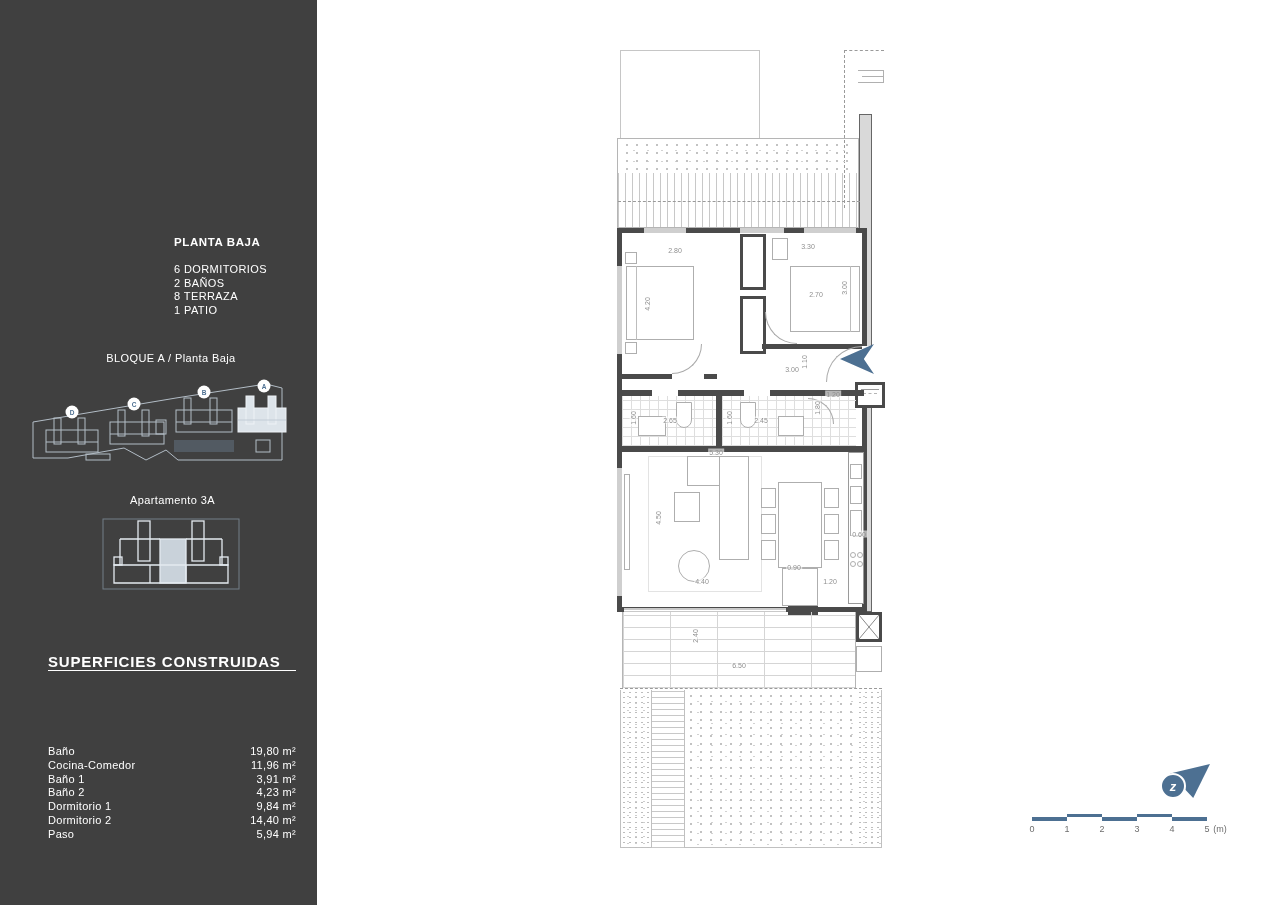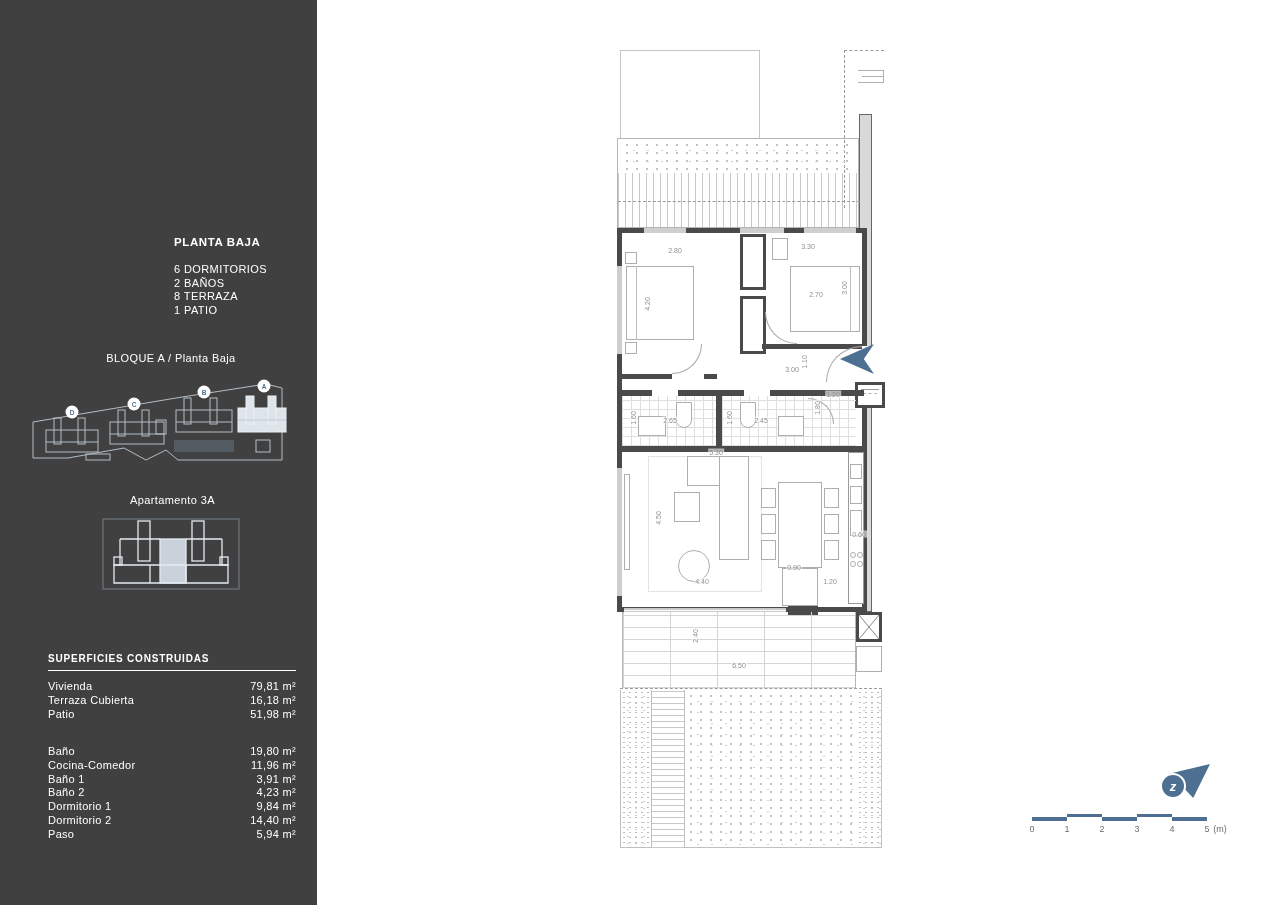--- a/index.html
+++ b/index.html
@@ -6,21 +6,21 @@
   html,body { width:1280px; height:905px; }
   body { font-family:"Liberation Sans", sans-serif; background:#fff; position:relative; overflow:hidden; }
   .abs { position:absolute; }
   
   .sidebar { position:absolute; left:0; top:0; width:317px; height:905px; background:#404040; color:#fff; }
   .sb-title { position:absolute; left:174px; top:236px; font-size:11.5px; font-weight:bold; letter-spacing:0.6px; }
   .sb-features { position:absolute; left:174px; top:263px; font-size:11px; line-height:13.6px; letter-spacing:0.4px; }
   .sb-block-label { position:absolute; left:0; top:352px; width:342px; text-align:center; font-size:11px; letter-spacing:0.4px; }
   .sb-apt-label { position:absolute; left:0; top:494px; width:345px; text-align:center; font-size:11px; letter-spacing:0.4px; }
   .sb-section { position:absolute; left:48px; width:248px; }
-  .sb-heading { font-size:10px; font-weight:bold; letter-spacing:0.8px; border-bottom:1.5px solid #fff; padding-bottom:6px; }
+  .sb-heading { font-size:15px; font-weight:bold; letter-spacing:0.8px; border-bottom:1.5px solid #fff; }
   .srow { display:flex; justify-content:space-between; font-size:11px; line-height:13.8px; letter-spacing:0.3px; }
   
   .plan { position:absolute; left:612px; top:44px; width:282px; height:812px; }
   .wall { background:#4a4a4a; }
   .lite { border:1px solid #aeaeae; background:#fff; }
   .speckle { background-image: radial-gradient(#c2c2c2 0.8px, transparent 0.9px), radial-gradient(#d2d2d2 0.7px, transparent 0.8px); background-size:10px 8px,14px 11px; background-position:0 0,5px 4px; }
   .speckle-dense { background-image: radial-gradient(#bdbdbd 0.8px, transparent 0.9px), radial-gradient(#cecece 0.8px, transparent 0.9px); background-size:6px 5px,8px 7px; background-position:0 0,3px 3px; }
   .deck-v { background-image: repeating-linear-gradient(90deg, #c8c8c8 0 1px, transparent 1px 7px); }
   .lines-h { background-image: repeating-linear-gradient(0deg, #c8c8c8 0 1px, transparent 1px 6px); }
   .tiles { background-image: repeating-linear-gradient(0deg, #dedede 0 1px, transparent 1px 9px), repeating-linear-gradient(90deg, #dedede 0 1px, transparent 1px 9px); }
@@ -113,34 +113,20 @@
       <path d="M12,52 L126,52 L126,70 L12,70 Z"></path>
       <line x1="48" y1="52" x2="48" y2="70"></line>
       <line x1="84" y1="52" x2="84" y2="70"></line>
       <rect x="12" y="44" width="8" height="8"></rect>
       <rect x="118" y="44" width="8" height="8"></rect>
     </g>
   </svg>
 
   <div class="sb-section" style="top:653px;">
     <div class="sb-heading">SUPERFICIES CONSTRUIDAS</div>
-    <div id="built-rows" style="margin-top:9px;">
-        <div class="srow">
-          <span>Vivienda</span>
-          <span>79,81 m²</span>
-        </div>
-        <div class="srow">
-          <span>Terraza Cubierta</span>
-          <span>16,18 m²</span>
-        </div>
-        <div class="srow">
-          <span>Patio</span>
-          <span>51,98 m²</span>
-        </div>
-      </div>
   </div>
 
   <div class="sb-section" style="top:736px;">
     <div id="useful-rows" style="margin-top:9px;">
         <div class="srow">
           <span>Baño</span>
           <span>19,80 m²</span>
         </div>
         <div class="srow">
           <span>Cocina-Comedor</span>

